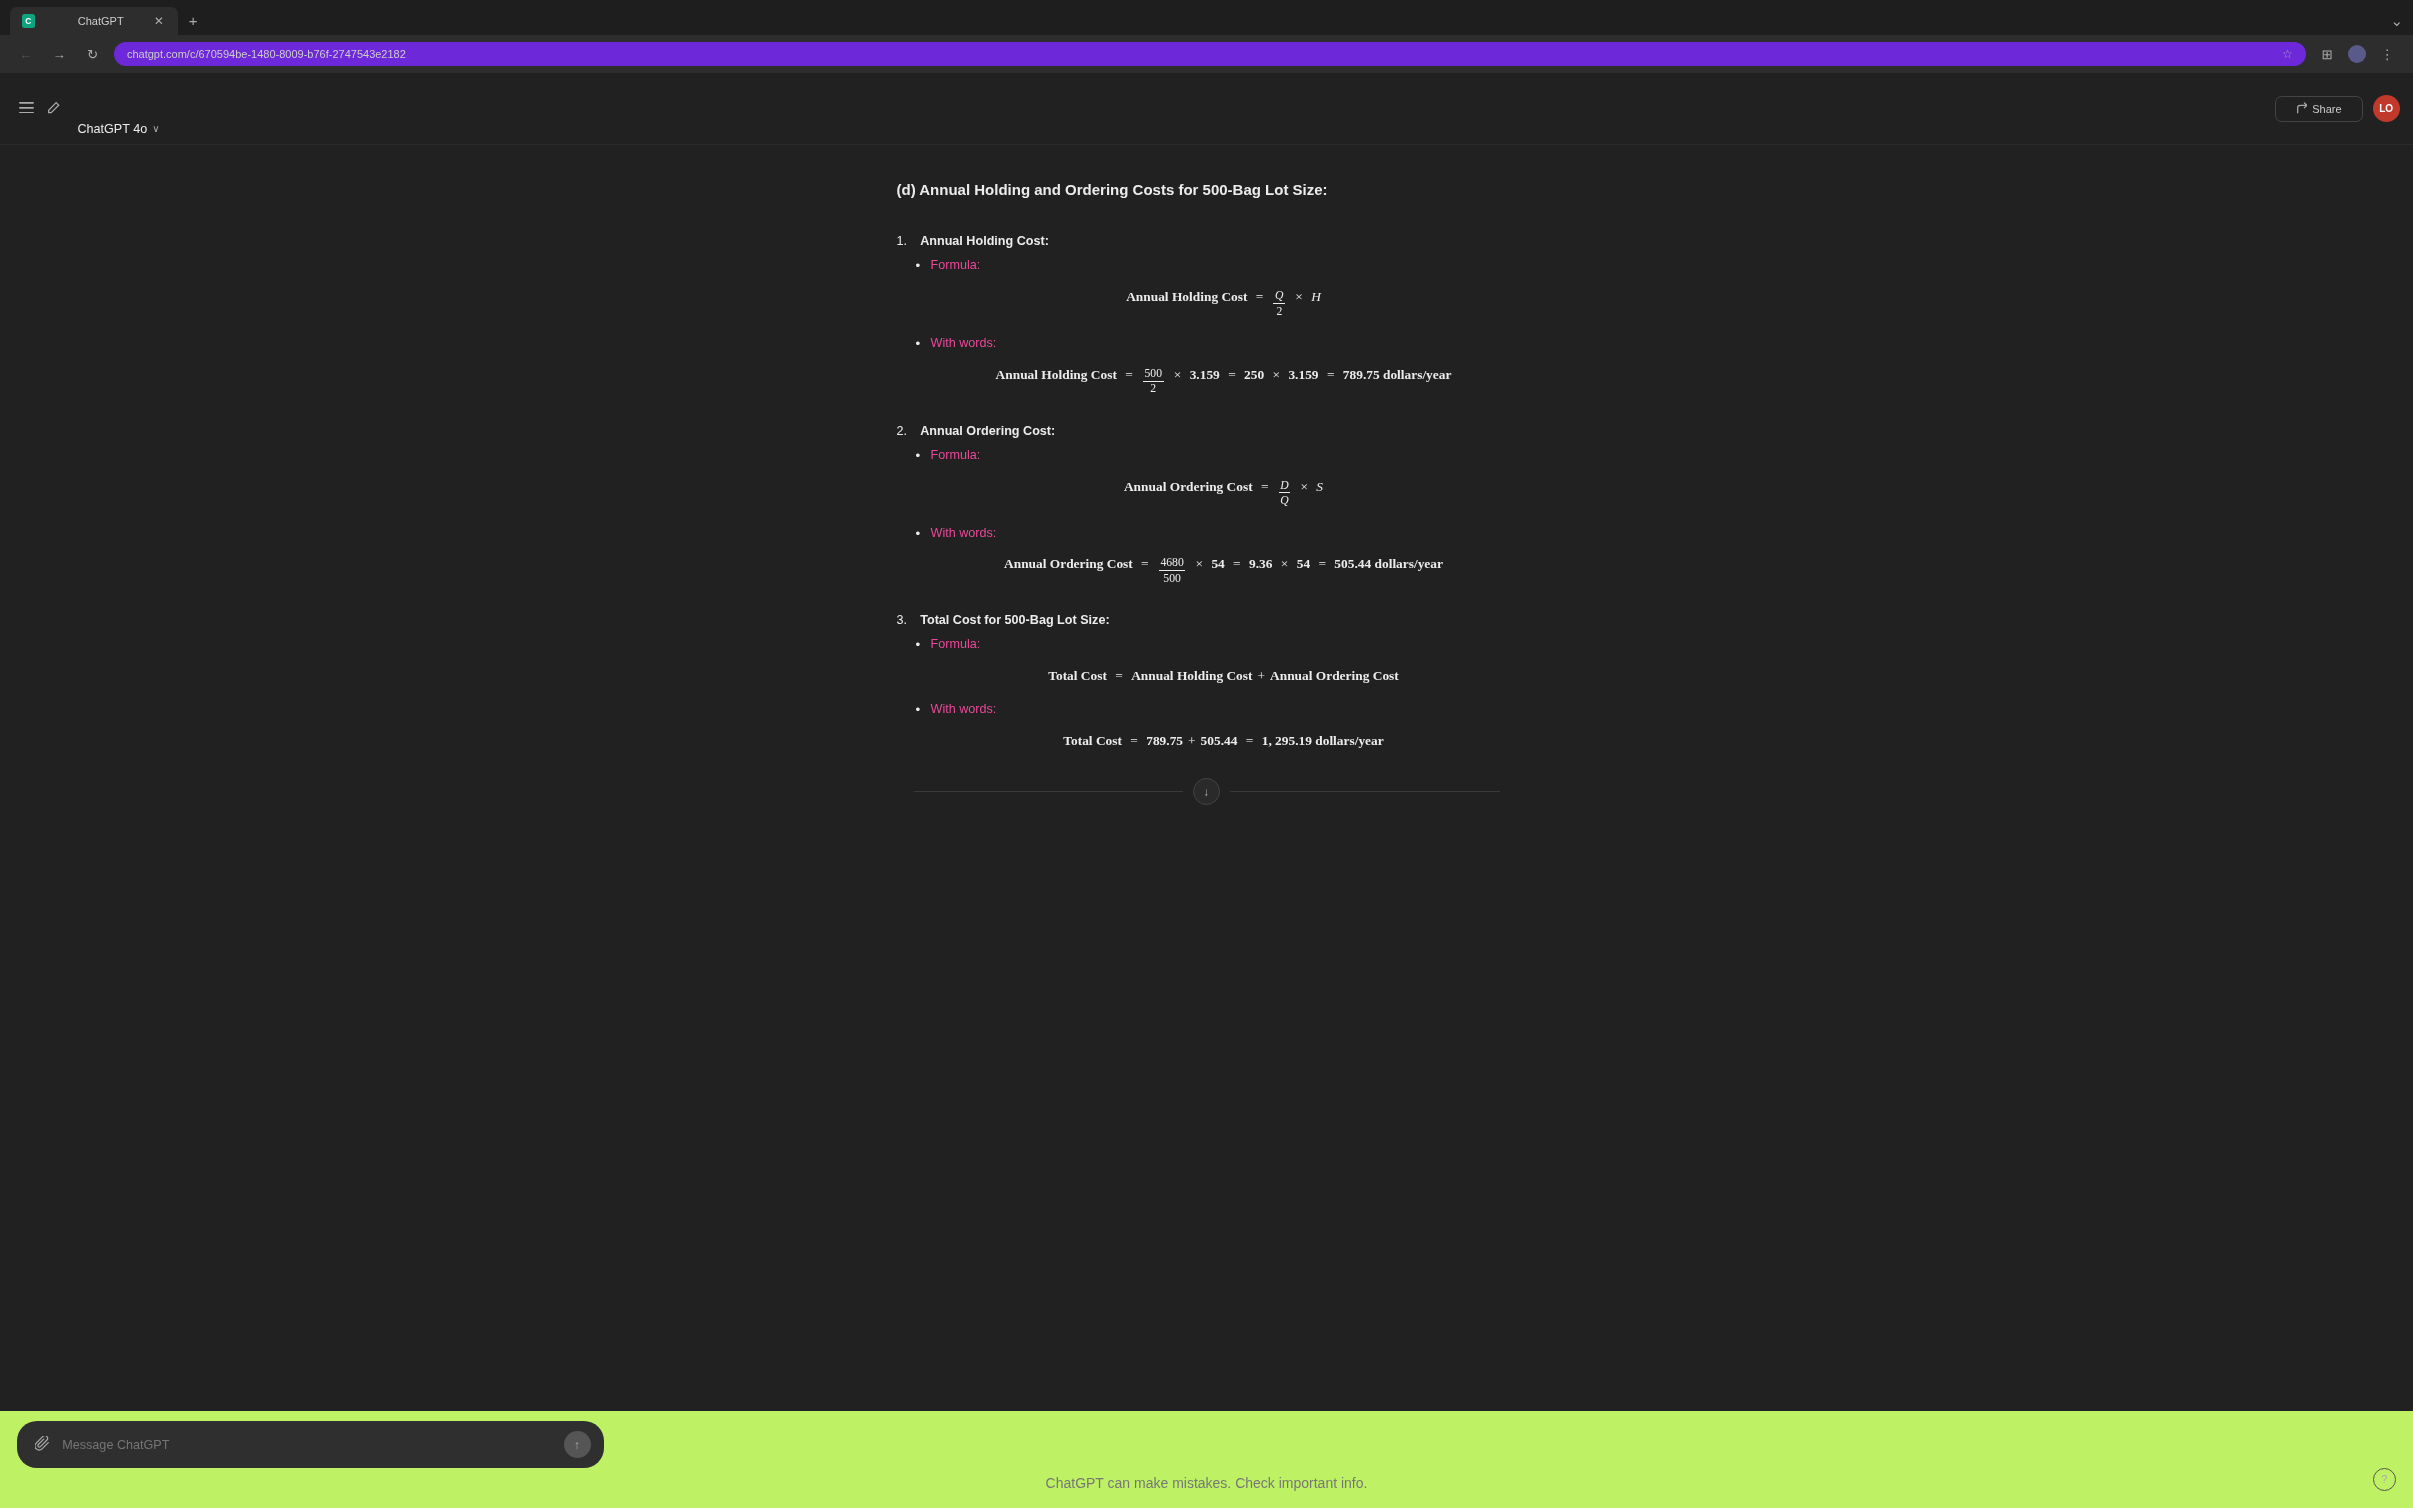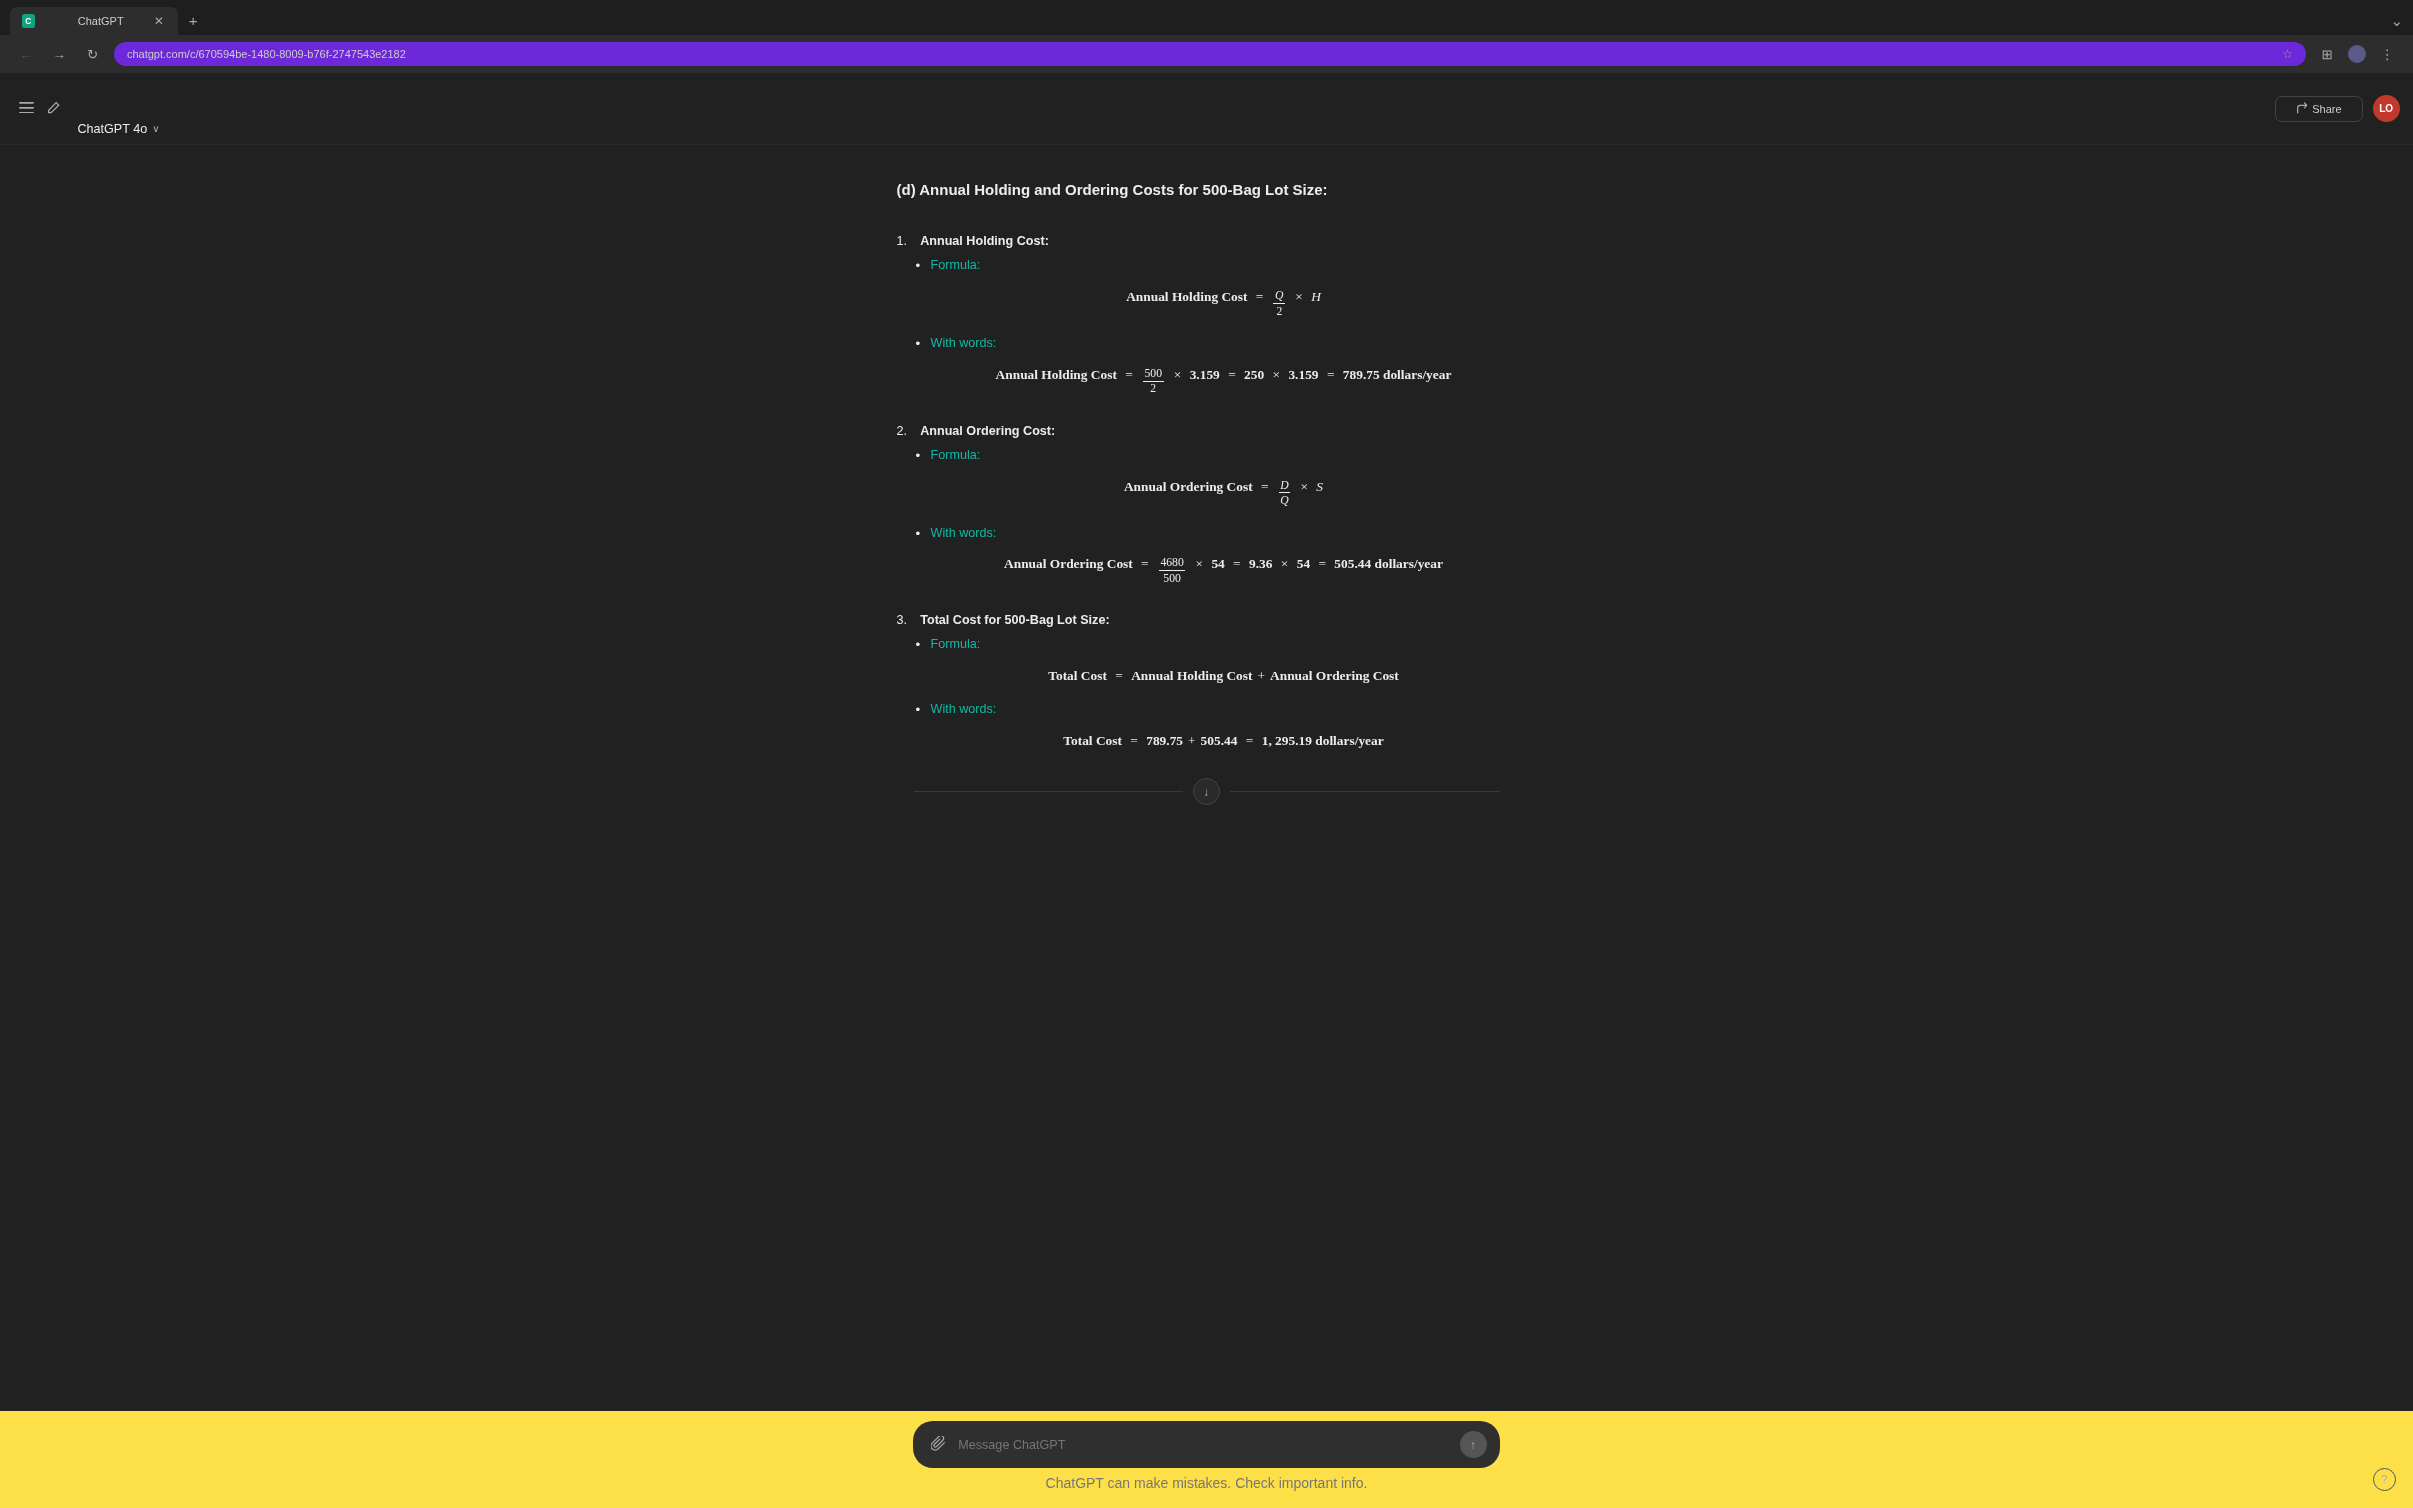--- a/index.html
+++ b/index.html
@@ -280,21 +280,21 @@
 
     .bullet-item::before {
       content: "•";
       position: absolute;
       left: -15px;
       color: #ececec;
     }
 
     .bullet-label {
       font-size: 12.6px;
-      color: #14b8a6;
+      color: #ec4899;
       margin-bottom: 8.4px;
     }
 
     .math-block {
       display: flex;
       justify-content: center;
       padding: 8.4px 0;
       margin: 3.4px 0 10px;
       font-family: 'Georgia', 'Times New Roman', serif;
       font-size: 13.4px;
@@ -365,24 +365,23 @@
       cursor: pointer;
     }
 
     
     .message-bar {
       position: fixed;
       bottom: 0;
       left: 0;
       right: 0;
       padding: 10px 17px 17px;
-      background: #fde047;
+      background: #bef264;
       display: flex;
       flex-direction: column;
-      align-items: center;
       gap: 6.7px;
     }
 
     .message-input-container {
       width: 100%;
       max-width: 587px;
       background: #2f2f2f;
       border-radius: 20px;
       display: flex;
       align-items: center;

